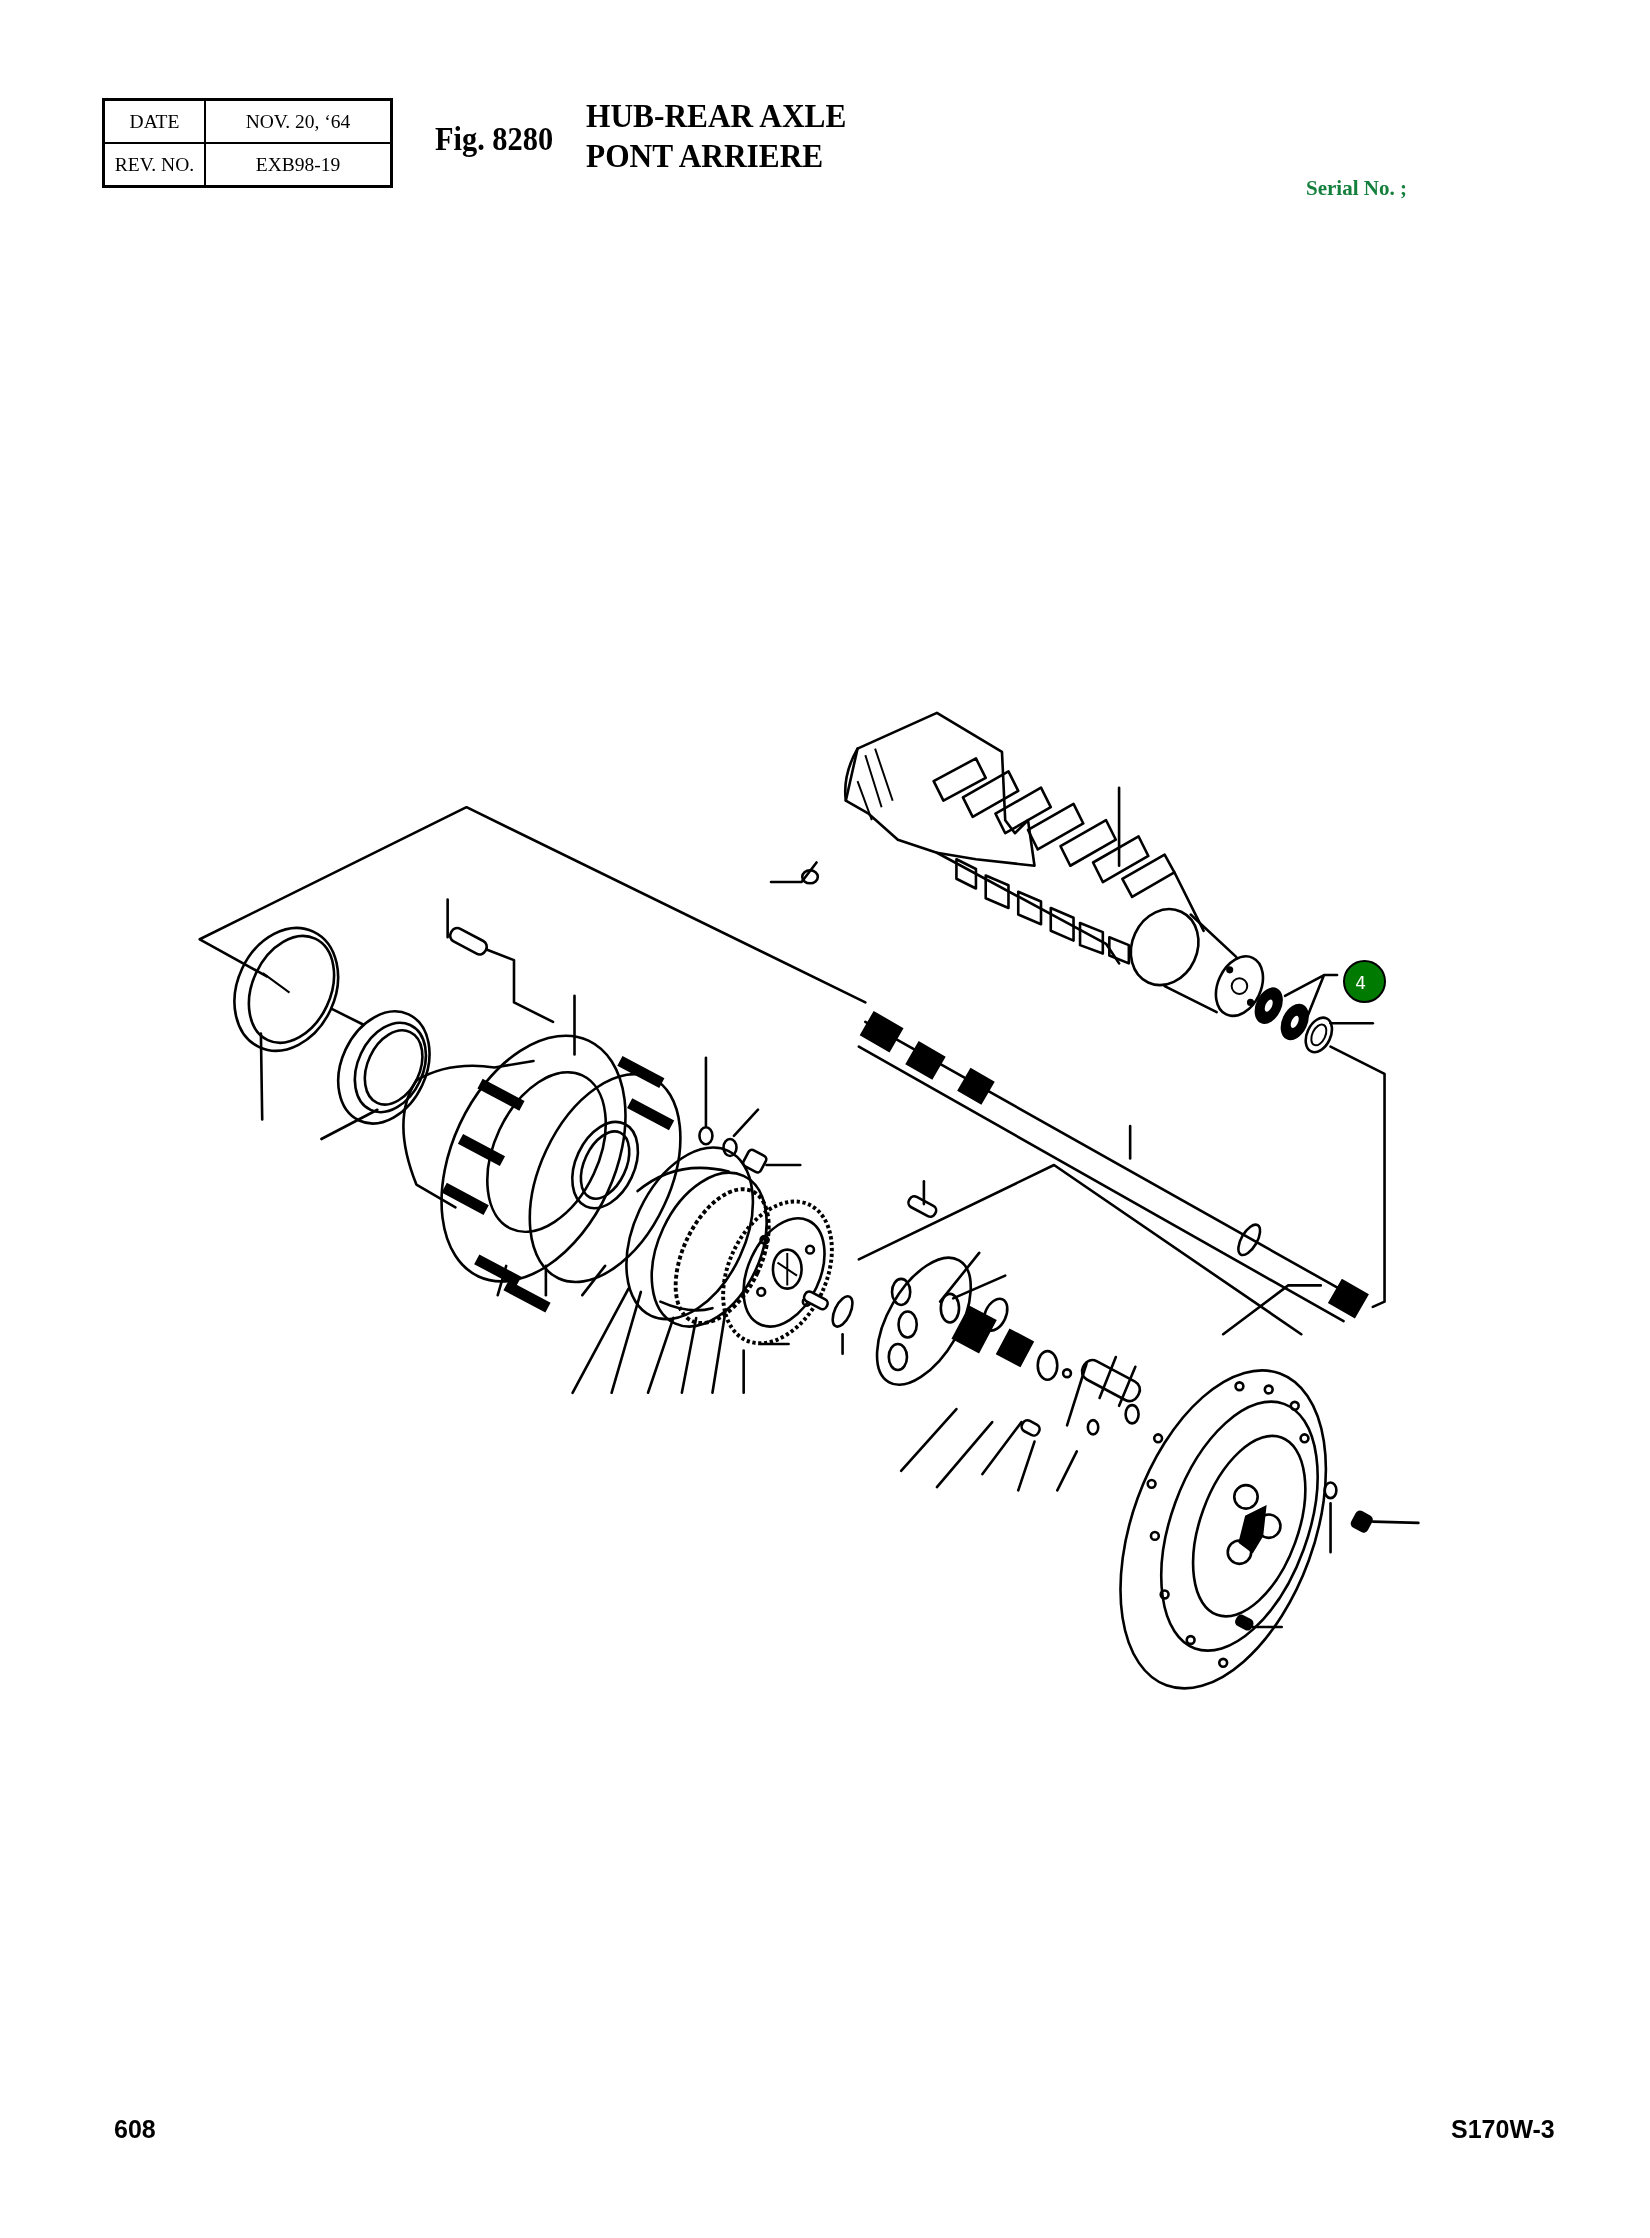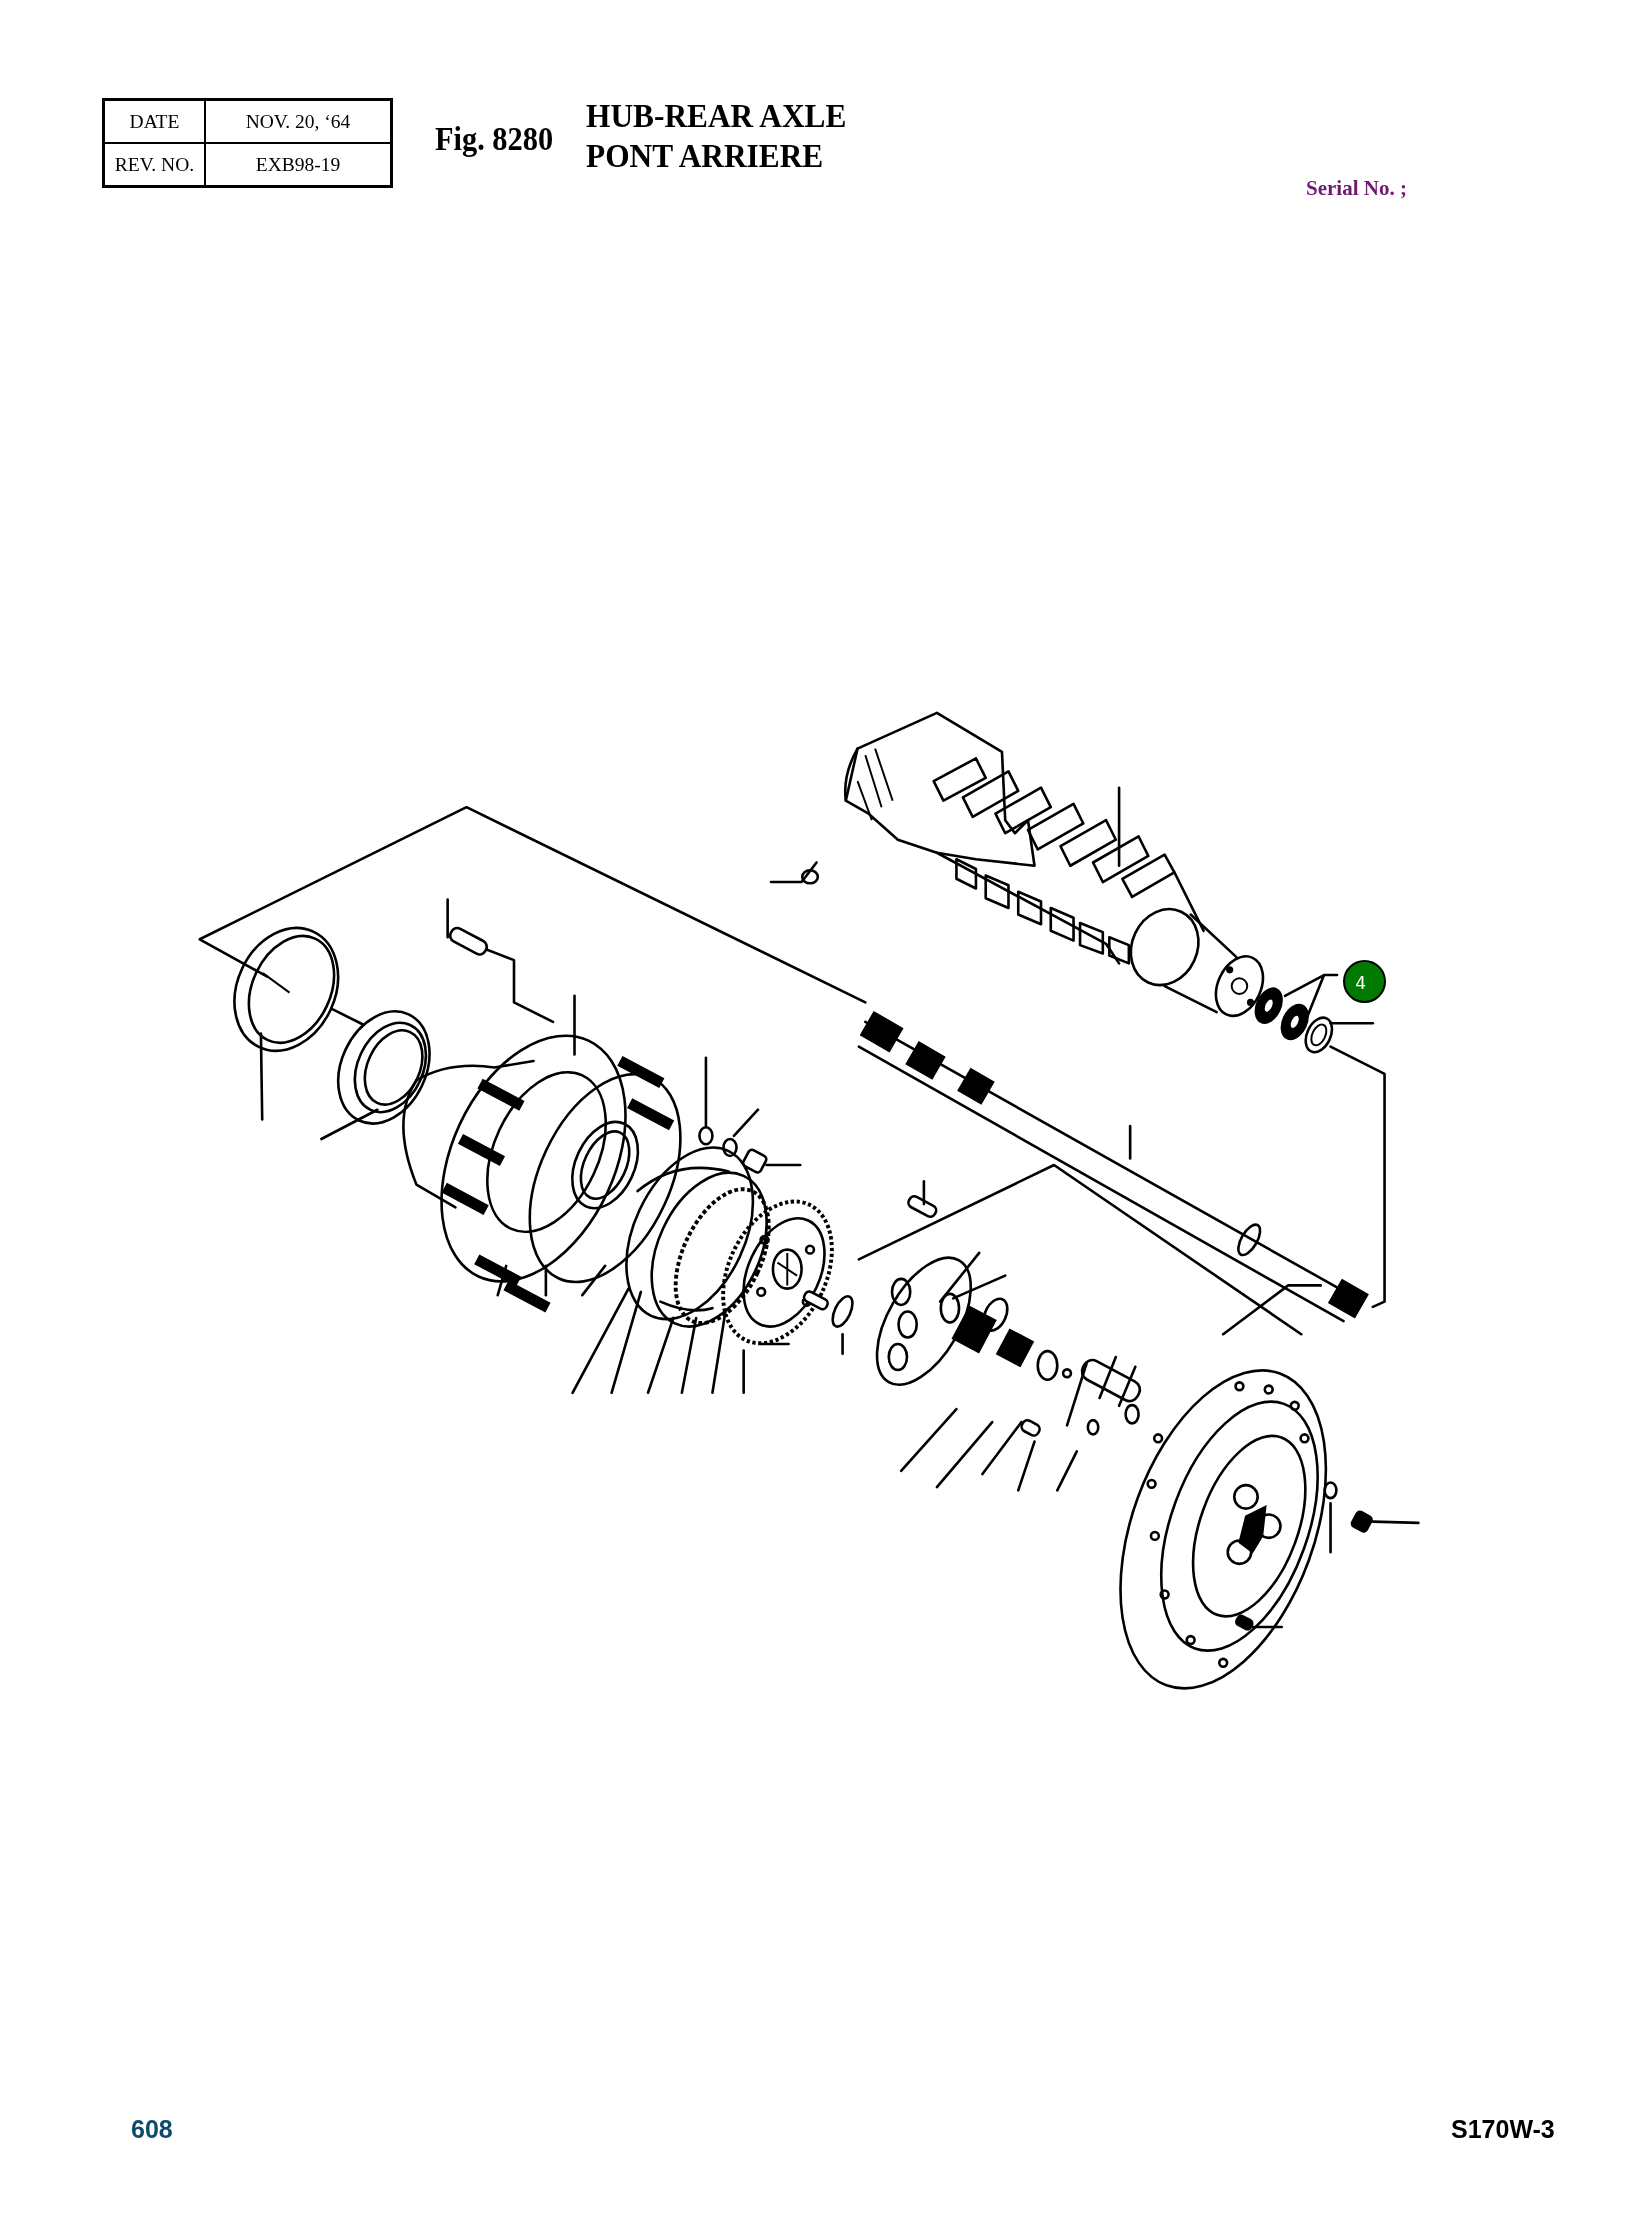--- a/index.html
+++ b/index.html
@@ -16,25 +16,25 @@
     font-family: "Liberation Serif", serif; font-weight: bold; font-size: 33px; color: #000;
     transform: scaleX(0.92); transform-origin: left top; white-space: nowrap;
   }
   .title-block {
     position: absolute; left: 586px; top: 96px;
     font-family: "Liberation Serif", serif; font-weight: bold; font-size: 33px; line-height: 40px; color: #000;
     white-space: nowrap; transform: scaleX(0.95); transform-origin: left top;
   }
   .serial {
     position: absolute; left: 1306px; top: 176px;
-    font-family: "Liberation Serif", serif; font-weight: bold; font-size: 21px; color: #701a75; white-space: nowrap;
+    font-family: "Liberation Serif", serif; font-weight: bold; font-size: 21px; color: #15803d; white-space: nowrap;
   }
   .page-num {
-    position: absolute; left: 131px; top: 2115px;
-    font-family: "Liberation Sans", sans-serif; font-weight: bold; font-size: 25px; color: #0c4a6e;
+    position: absolute; left: 114px; top: 2115px;
+    font-family: "Liberation Sans", sans-serif; font-weight: bold; font-size: 25px; color: #000000;
   }
   .model {
     position: absolute; left: 1451px; top: 2115px;
     font-family: "Liberation Sans", sans-serif; font-weight: bold; font-size: 25px; color: #000; text-align: right;
   }
   .diagram { position: absolute; left: 0; top: 0; width: 1650px; height: 2239px; }
   .diagram .ln { stroke: #000; stroke-width: 4; fill: none; stroke-linecap: round; stroke-linejoin: round; }
   .diagram .thin { stroke: #000; stroke-width: 3; fill: none; }
   .diagram .thick { stroke: #000; stroke-width: 6; fill: none; }
   .diagram .solid { fill: #000; stroke: #000; stroke-width: 3; }

